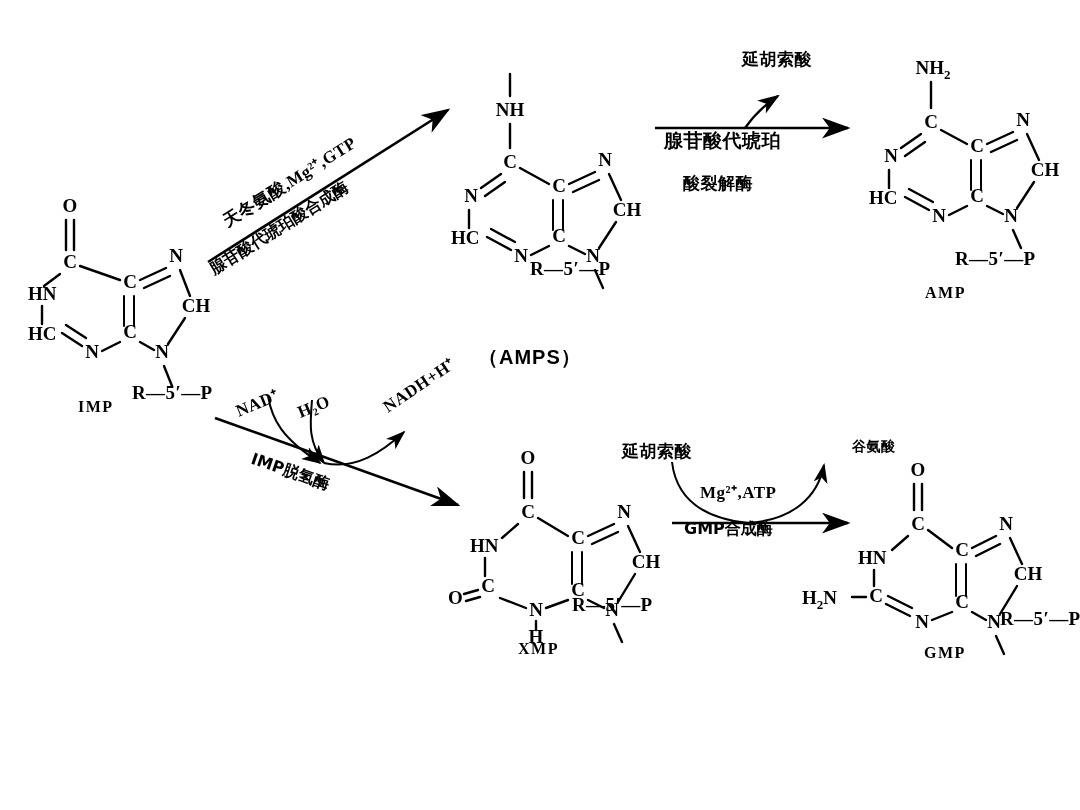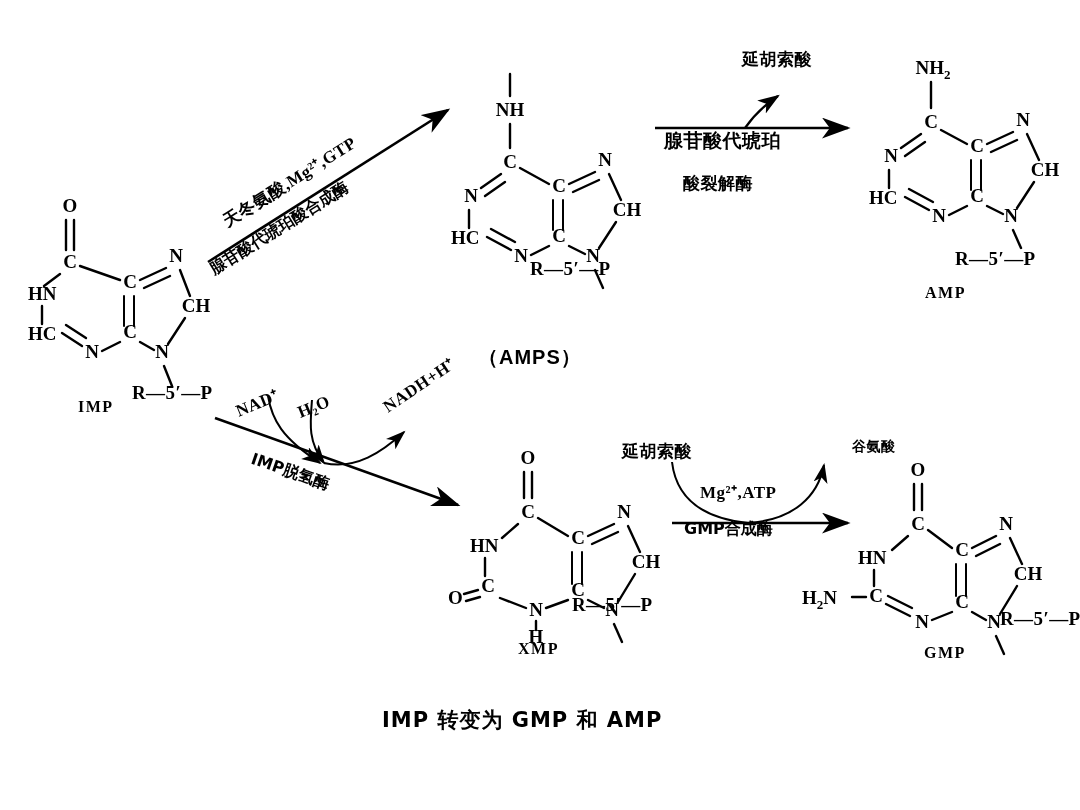--- a/index.html
+++ b/index.html
@@ -286,15 +286,14 @@
     <line class="bond" x1="210" y1="86" x2="222" y2="112"></line>
 
     <text class="atom" x="194" y="176" text-anchor="middle">N</text>
     <line class="bond" x1="217" y1="134" x2="200" y2="162"></line>
     <line class="bond" x1="172" y1="160" x2="186" y2="168"></line>
     <line class="bond" x1="196" y1="184" x2="204" y2="202"></line>
   </svg>
   <div class="lbl formula" style="left:1000px; top:608px;">R—5′—P</div>
   <div class="lbl mol-name" style="left:880px; top:644px;margin-left:44px;">GMP</div>
 
-  <div class="lbl caption" style="left:382px; top:706px;">IMP 转变为 GMP 和 AMP</div>
 
 </div>
 
 </body></html>

